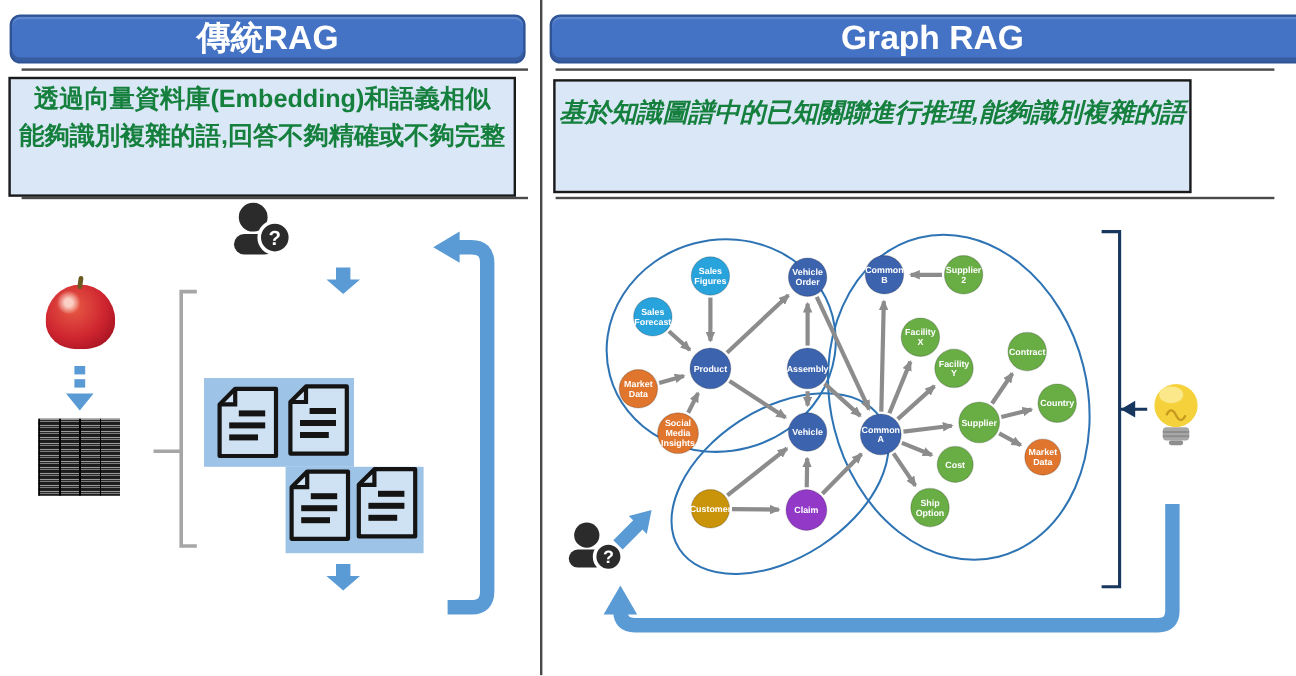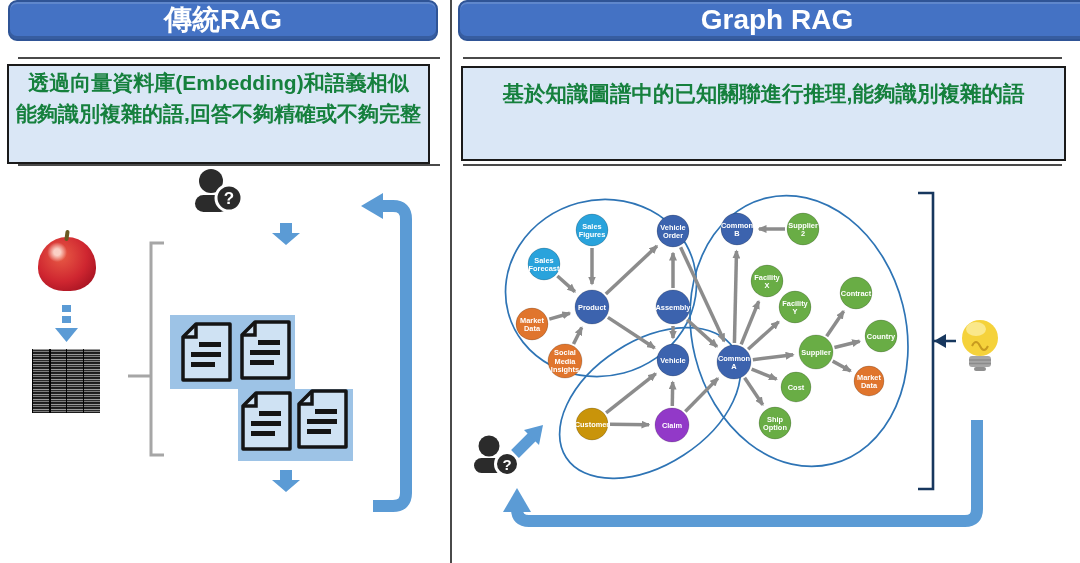--- a/index.html
+++ b/index.html
@@ -1,39 +1,39 @@
 <!DOCTYPE html>
 <html><head>
 <meta charset="utf-8">
 <style>
   html,body{margin:0;padding:0;background:#ffffff;}
   #stage{
     position:relative;width:1080px;height:563px;background:#ffffff;overflow:hidden;
     font-family:"Liberation Sans","DejaVu Sans",sans-serif;
   }
   .panel-header{
-    position:absolute;top:0;height:41px;border-radius:9px;
+    position:absolute;top:12px;height:41px;border-radius:9px;
     background:#4472C4;border:2.5px solid #2F5496;box-sizing:border-box;
     color:#ffffff;font-weight:bold;font-size:28px;line-height:36px;text-align:center;
     box-shadow:inset 0 -3px 0 rgba(0,0,0,0.18), inset 0 2px 0 rgba(255,255,255,0.15);
   }
   #hdr-trad{left:8px;width:430px;}
   #hdr-graph{left:458px;width:638px;}
   .rule{position:absolute;height:2px;background:#4a4a4a;}
   #rule-l1{left:18px;top:57px;width:422px;}
   #rule-l2{left:18px;top:164px;width:422px;}
   #rule-r1{left:463px;top:57px;width:599px;}
   #rule-r2{left:463px;top:164px;width:599px;}
   #divider{position:absolute;left:450px;top:0;width:2px;height:563px;background:#4a4a4a;}
   .desc-box{
     position:absolute;top:64px;background:#DAE7F6;border:2.5px solid #1a1a1a;box-sizing:border-box;
     color:#15803d;font-weight:bold;text-align:center;
   }
   #desc-trad{left:7px;width:423px;height:100px;font-size:21px;line-height:31px;padding-top:1px;}
-  #desc-graph{left:461px;top:66px;width:605px;height:95px;font-size:21.5px;line-height:37px;padding-top:8px;}
+  #desc-graph{left:461px;top:66px;width:532px;height:95px;font-size:21.5px;line-height:37px;padding-top:8px;font-style:italic;}
   .desc-line{white-space:nowrap;}
   .card{position:absolute;background:#ffffff;}
   #apple-card{left:25px;top:219px;width:83px;height:84px;}
   .apple{
     position:absolute;left:13px;top:18px;width:58px;height:54px;
     background:
       radial-gradient(circle at 33% 28%, rgba(255,230,220,0.85) 0 6%, rgba(255,255,255,0) 18%),
       radial-gradient(circle at 40% 35%, #e85b45, #cf2630 52%, #a01020 88%);
     border-radius:52% 52% 46% 46% / 58% 58% 44% 44%;
   }

